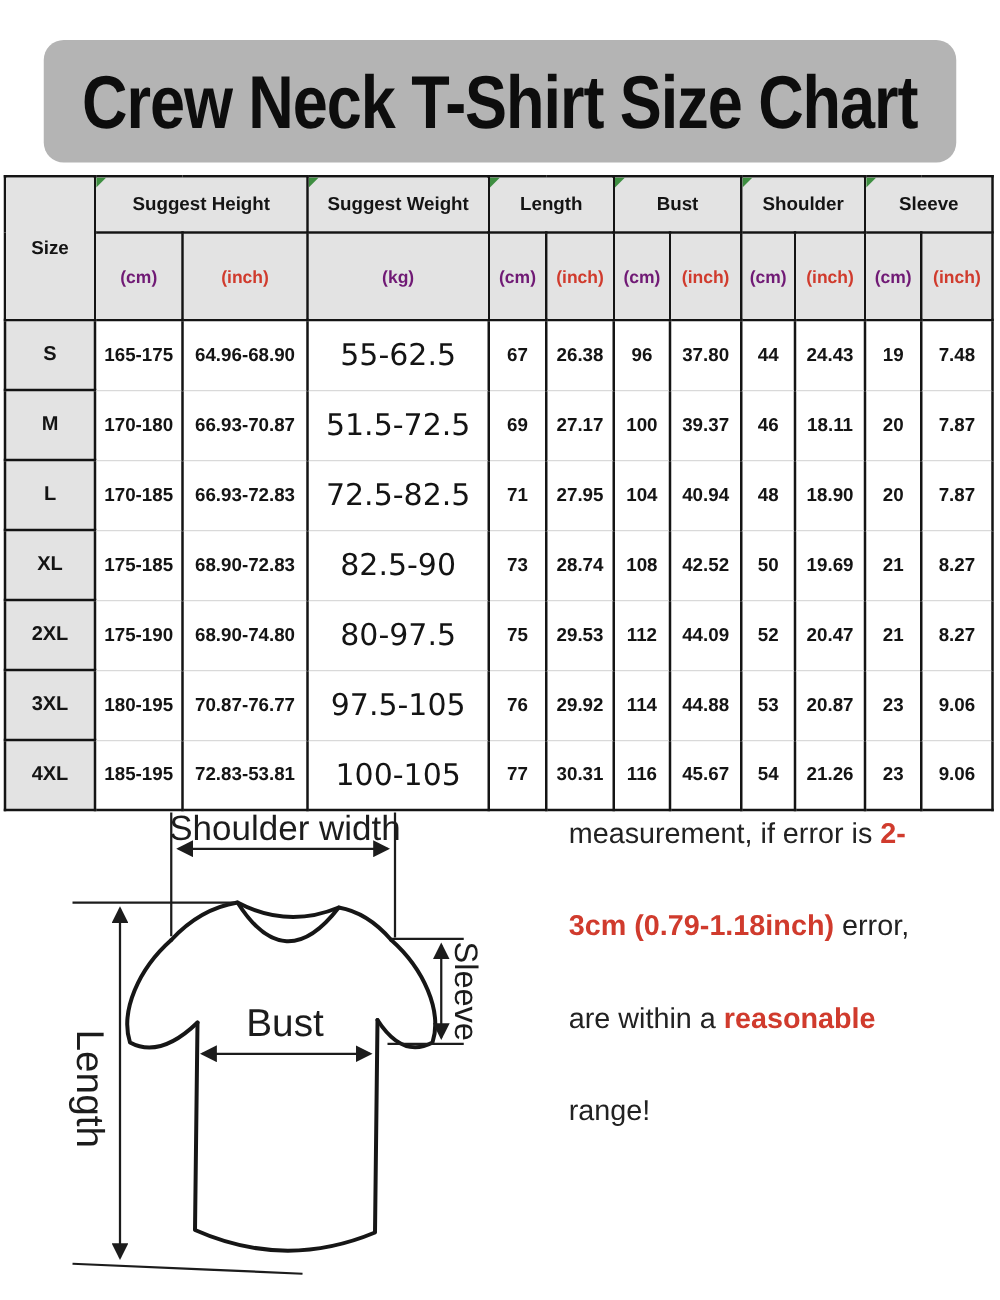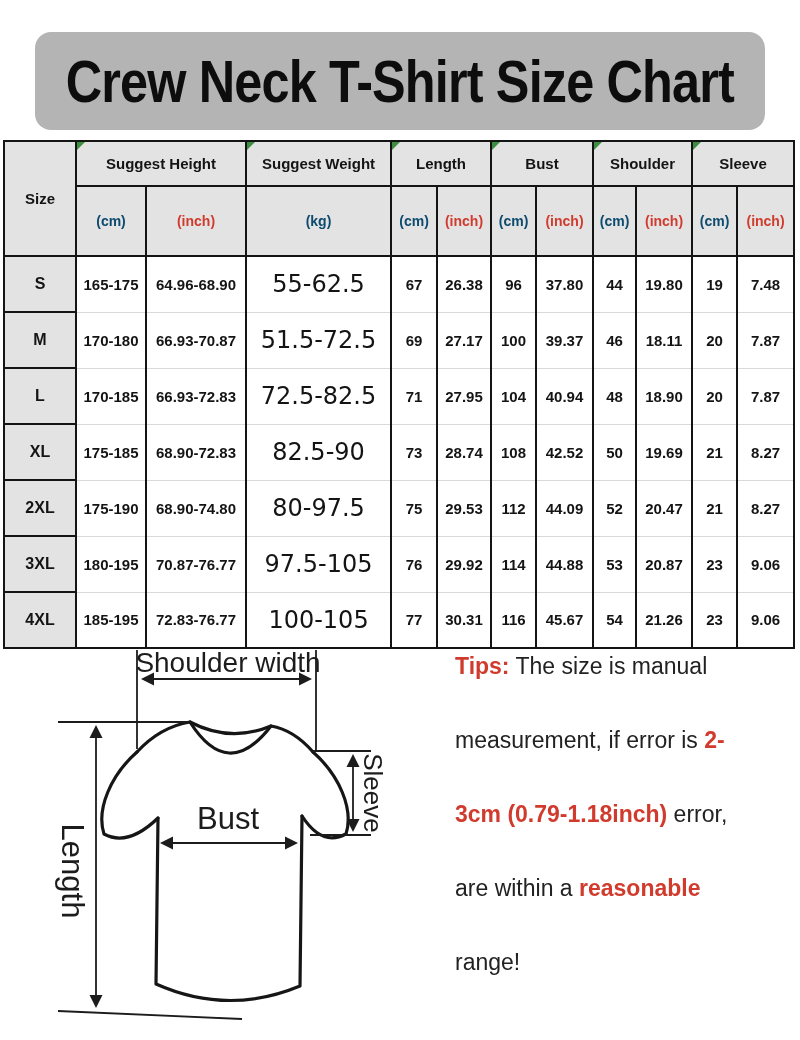--- a/index.html
+++ b/index.html
@@ -25,21 +25,21 @@
   #size-table tr.unit-row{height:70px;}
   #size-table tbody tr{height:56px;}
   #size-table tbody td{font-weight:bold;font-size:15px;background:#fff;
               border-top:1px solid #d9d9d9;border-bottom:1px solid #d9d9d9;}
   #size-table tbody td.size-col{background:var(--header_bg,#e3e3e3);font-size:16px;
               border-top:2px solid #141414;border-bottom:2px solid #141414;}
   #size-table tbody td.weight-col{font-weight:normal;font-size:24px;
               font-family:"DejaVu Sans", sans-serif;margin-top:36px;}
   #size-table tbody tr:first-child td{border-top:2px solid #141414;}
   #size-table tbody tr:last-child td{border-bottom:2px solid #141414;}
-  th.cm{color:#0c4a6e;}
+  th.cm{color:#701a75;}
   th{position:relative;}
   .corner{position:absolute;top:0;left:0;width:0;height:0;
           border-top:8px solid var(--marker_green,#3e8e41);
           border-right:8px solid transparent;}
 
   
   #diagram{position:absolute;left:0;top:648px;width:420px;height:392px;}
   #diagram svg{display:block;}
   #diagram text{font-family:"Liberation Sans", sans-serif;fill:#1c1c1c;}
 
@@ -100,21 +100,21 @@
       <tr>
         <td class="size-col">S</td>
         <td>165-175</td>
         <td>64.96-68.90</td>
         <td class="weight-col">55-62.5</td>
         <td>67</td>
         <td>26.38</td>
         <td>96</td>
         <td>37.80</td>
         <td>44</td>
-        <td>19.80</td>
+        <td>24.43</td>
         <td>19</td>
         <td>7.48</td>
       </tr>
       <tr>
         <td class="size-col">M</td>
         <td>170-180</td>
         <td>66.93-70.87</td>
         <td class="weight-col">51.5-72.5</td>
         <td>69</td>
         <td>27.17</td>
@@ -177,21 +177,21 @@
         <td>114</td>
         <td>44.88</td>
         <td>53</td>
         <td>20.87</td>
         <td>23</td>
         <td>9.06</td>
       </tr>
       <tr>
         <td class="size-col">4XL</td>
         <td>185-195</td>
-        <td>72.83-76.77</td>
+        <td>72.83-53.81</td>
         <td class="weight-col">100-105</td>
         <td>77</td>
         <td>30.31</td>
         <td>116</td>
         <td>45.67</td>
         <td>54</td>
         <td>21.26</td>
         <td>23</td>
         <td>9.06</td>
       </tr>
@@ -228,20 +228,19 @@
       </g>
 
       <text x="228" y="24" text-anchor="middle" font-size="28">Shoulder width</text>
       <text x="228" y="181" text-anchor="middle" font-size="31">Bust</text>
       <text x="371" y="145" text-anchor="middle" dominant-baseline="middle" font-size="26" transform="rotate(90 371 145)">Sleeve</text>
       <text x="70" y="223" text-anchor="middle" dominant-baseline="middle" font-size="31" transform="rotate(90 70 223)">Length</text>
     </svg>
   </div>
 
   <div id="tips">
-    <div class="tip-line"><span class="red">Tips:</span><span> The size is manual</span></div>
     <div class="tip-line"><span>measurement, if error is </span><span class="red">2-</span></div>
     <div class="tip-line"><span class="red">3cm (0.79-1.18inch)</span><span> error,</span></div>
     <div class="tip-line"><span>are within a </span><span class="red">reasonable</span></div>
     <div class="tip-line"><span>range!</span></div>
   </div>
 
 </div>
 
 </body></html>

